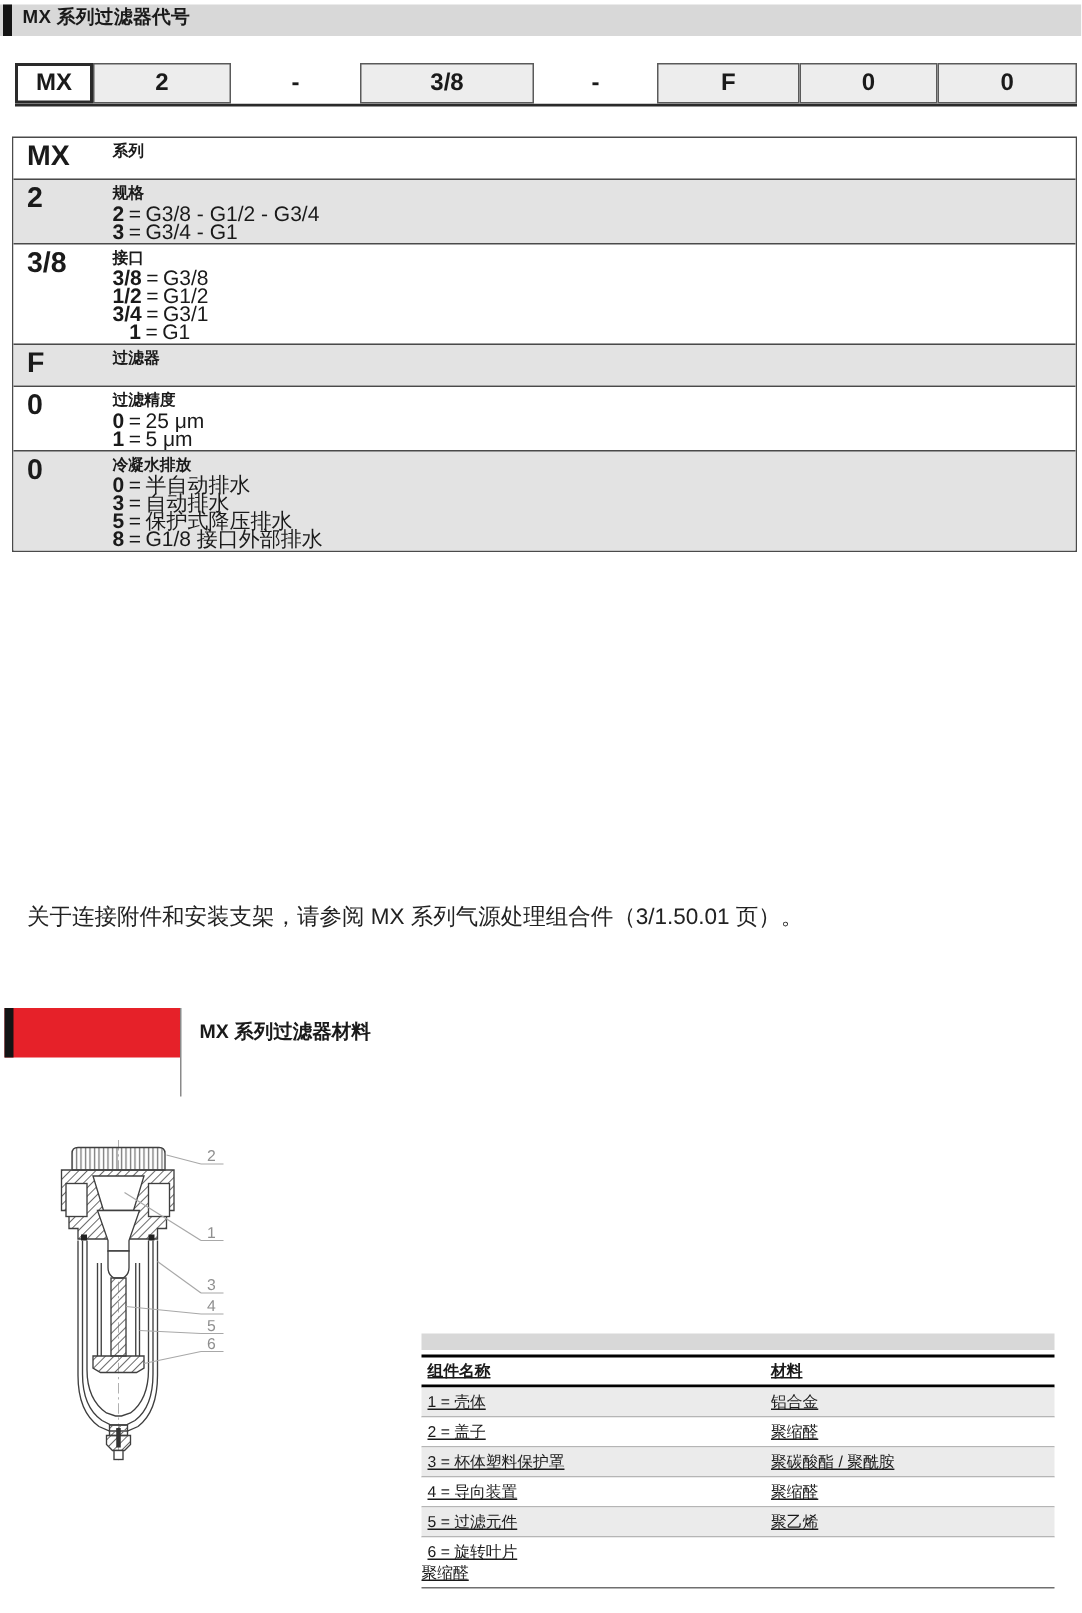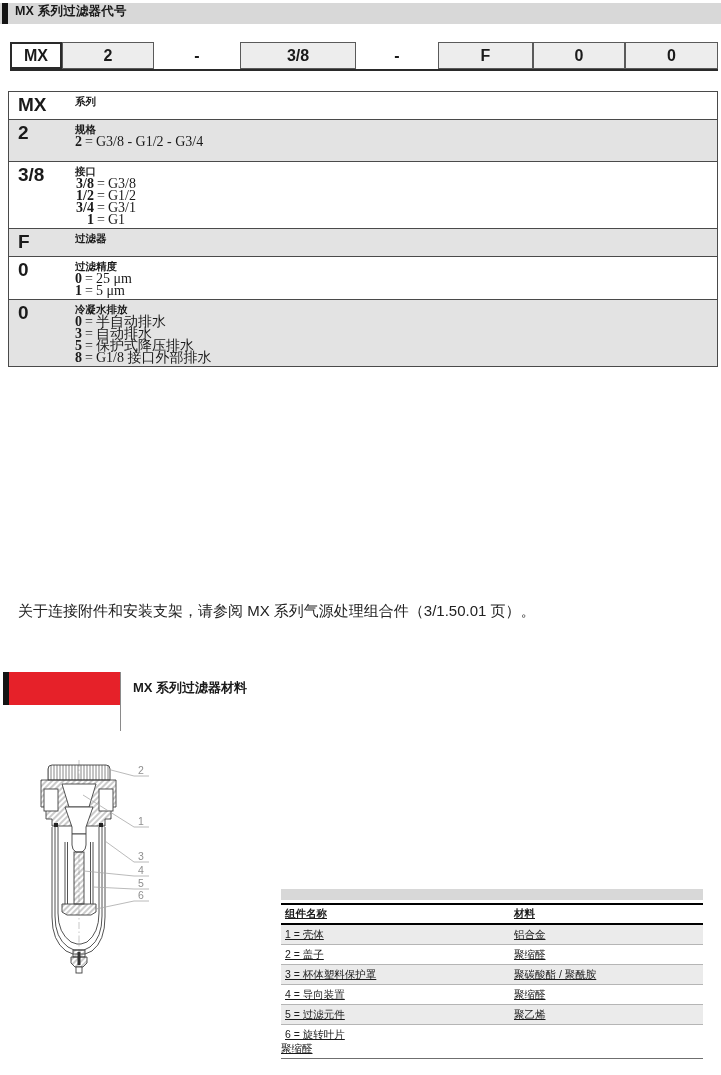--- a/index.html
+++ b/index.html
@@ -23,21 +23,21 @@
   .c4{width:82px;} .c5{width:95px;} .c6{width:92px;} .c7{width:93px;}
 
   
   .desc-table{position:absolute;left:8px;top:91px;width:710px;border:1px solid #4a4a4a;box-sizing:border-box;}
   .trow{display:flex;box-sizing:border-box;background:#fff;}
   .trow + .trow{border-top:1px solid #4a4a4a;}
   .trow.gray{background:#e3e3e3;}
   .r1{min-height:27px;} .r2{min-height:42px;} .r3{min-height:61px;}
   .r4{min-height:28px;} .r5{min-height:40px;} .r6{min-height:61px;}
   .tcode{width:60px;padding:2px 0 0 9px;font-weight:bold;font-size:19px;box-sizing:border-box;line-height:22px;}
-  .tdesc{flex:1;padding:3px 0 2px 6px;font-family:Liberation Serif, serif;}
+  .tdesc{flex:1;padding:3px 0 2px 6px;}
   .tlabel{font-weight:bold;font-size:10.5px;line-height:13px;}
   .topt{font-size:14px;line-height:12px;}
   .topt .k{font-weight:bold;}
   .eq{margin:0 3px;}
   .trow.align .k{display:inline-block;min-width:19px;text-align:right;}
 
   
   .note{position:absolute;left:18px;top:602px;font-size:15px;color:#222;}
 
   
@@ -89,20 +89,21 @@
       <div class="tdesc">
         <div class="tlabel">系列</div>
       </div>
     </div>
 
     <div class="trow gray r2">
       <div class="tcode">2</div>
       <div class="tdesc">
         <div class="tlabel">规格</div>
         <div class="topt"><span class="k">2</span><span class="eq">=</span><span>G3/8 - G1/2 - G3/4</span></div>
+        <div class="topt"><span class="k">3</span><span class="eq">=</span><span>G3/4 - G1</span></div>
       </div>
     </div>
 
     <div class="trow align r3">
       <div class="tcode">3/8</div>
       <div class="tdesc">
         <div class="tlabel">接口</div>
         <div class="topt"><span class="k">3/8</span><span class="eq">=</span><span>G3/8</span></div>
         <div class="topt"><span class="k">1/2</span><span class="eq">=</span><span>G1/2</span></div>
         <div class="topt"><span class="k">3/4</span><span class="eq">=</span><span>G3/1</span></div>

